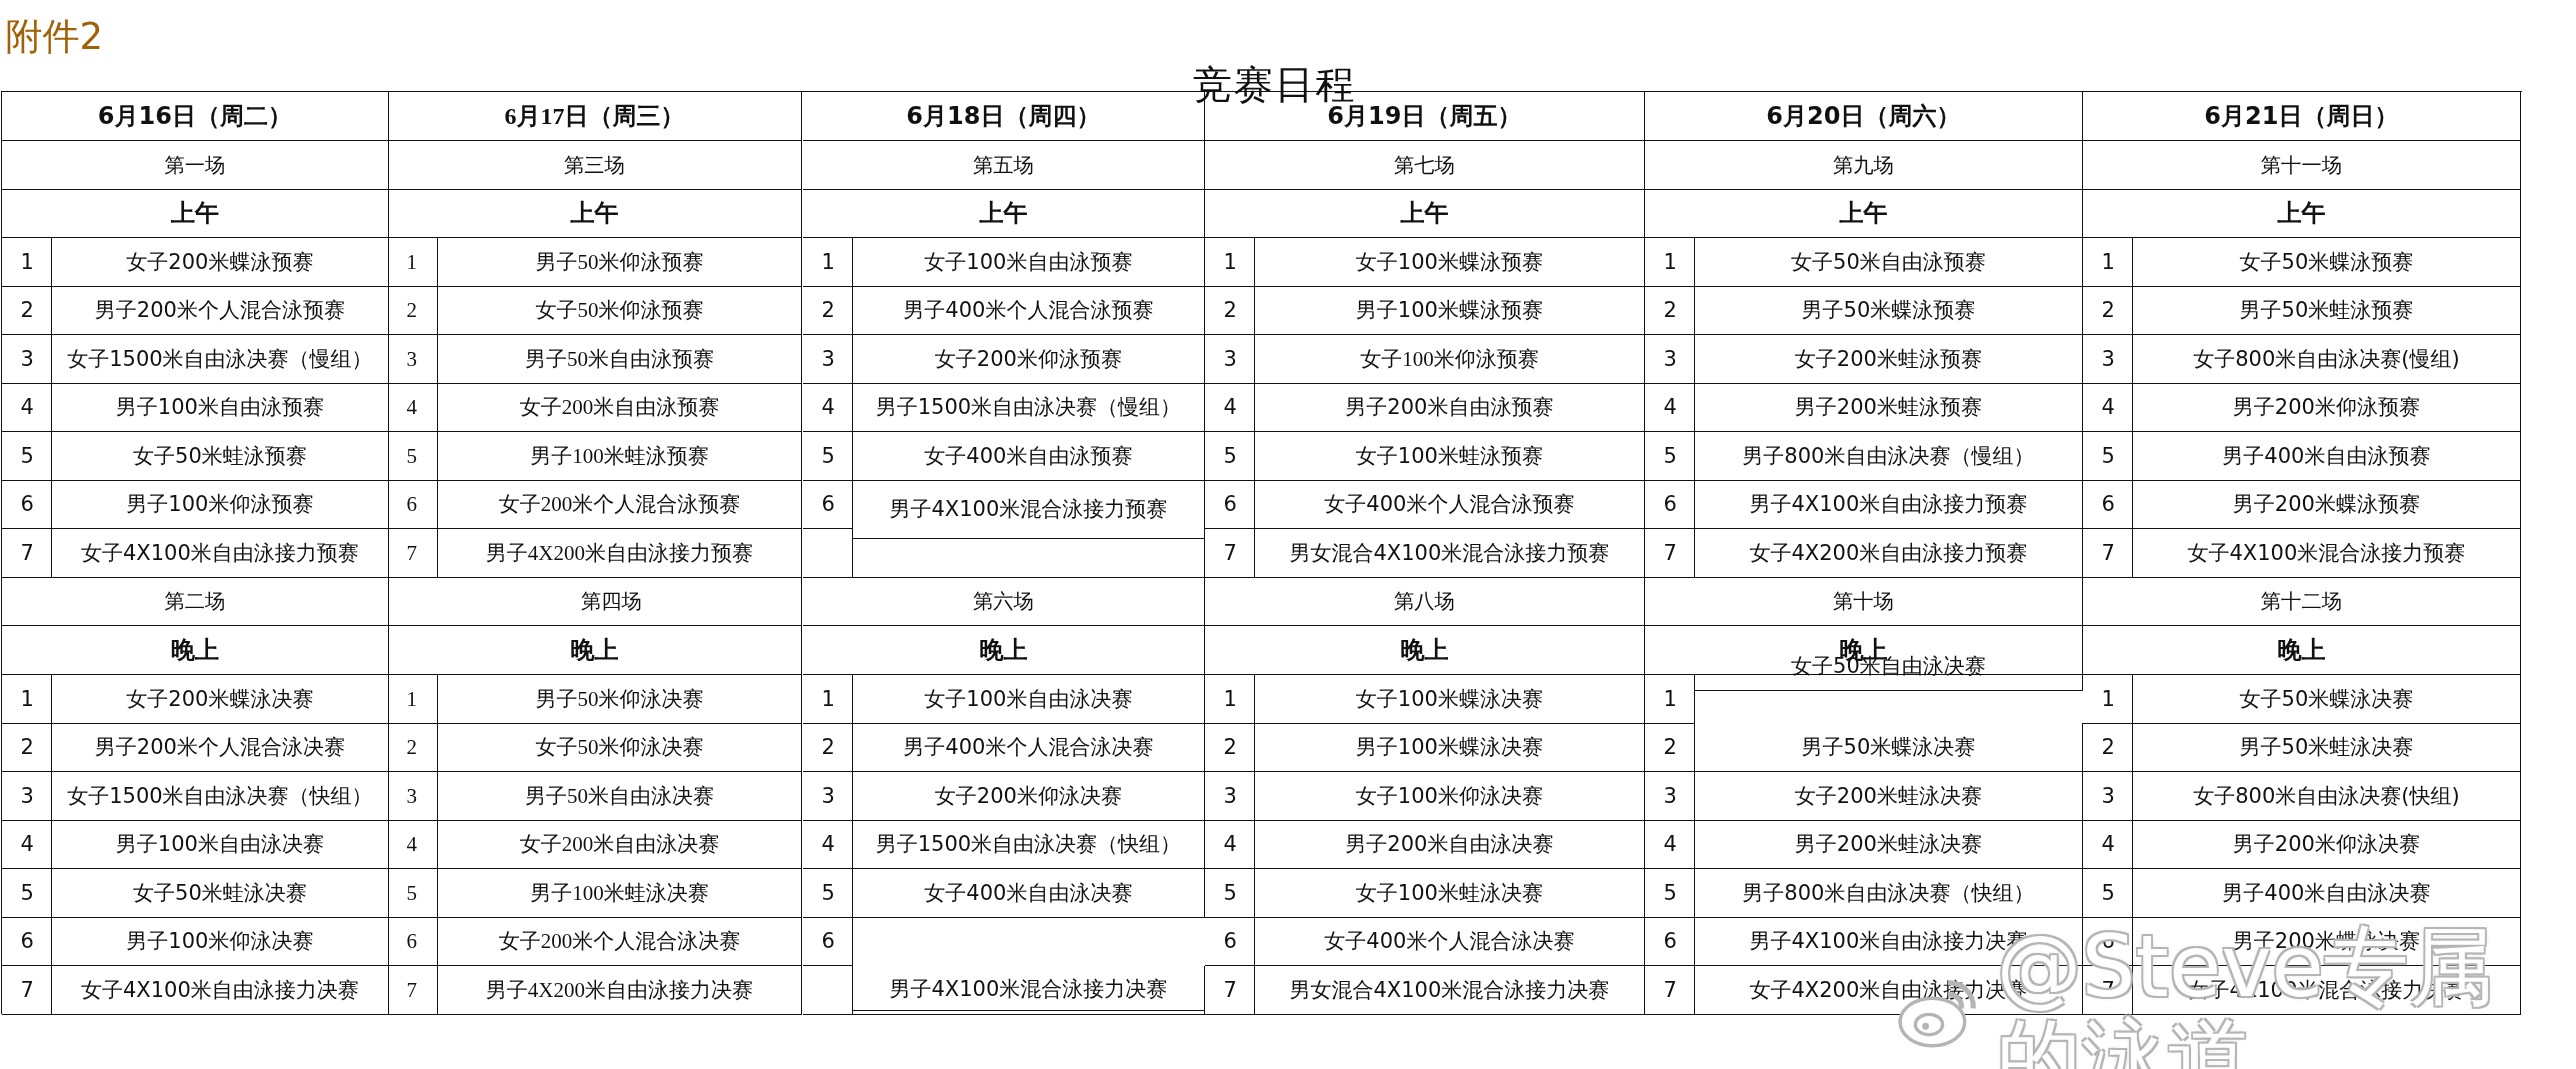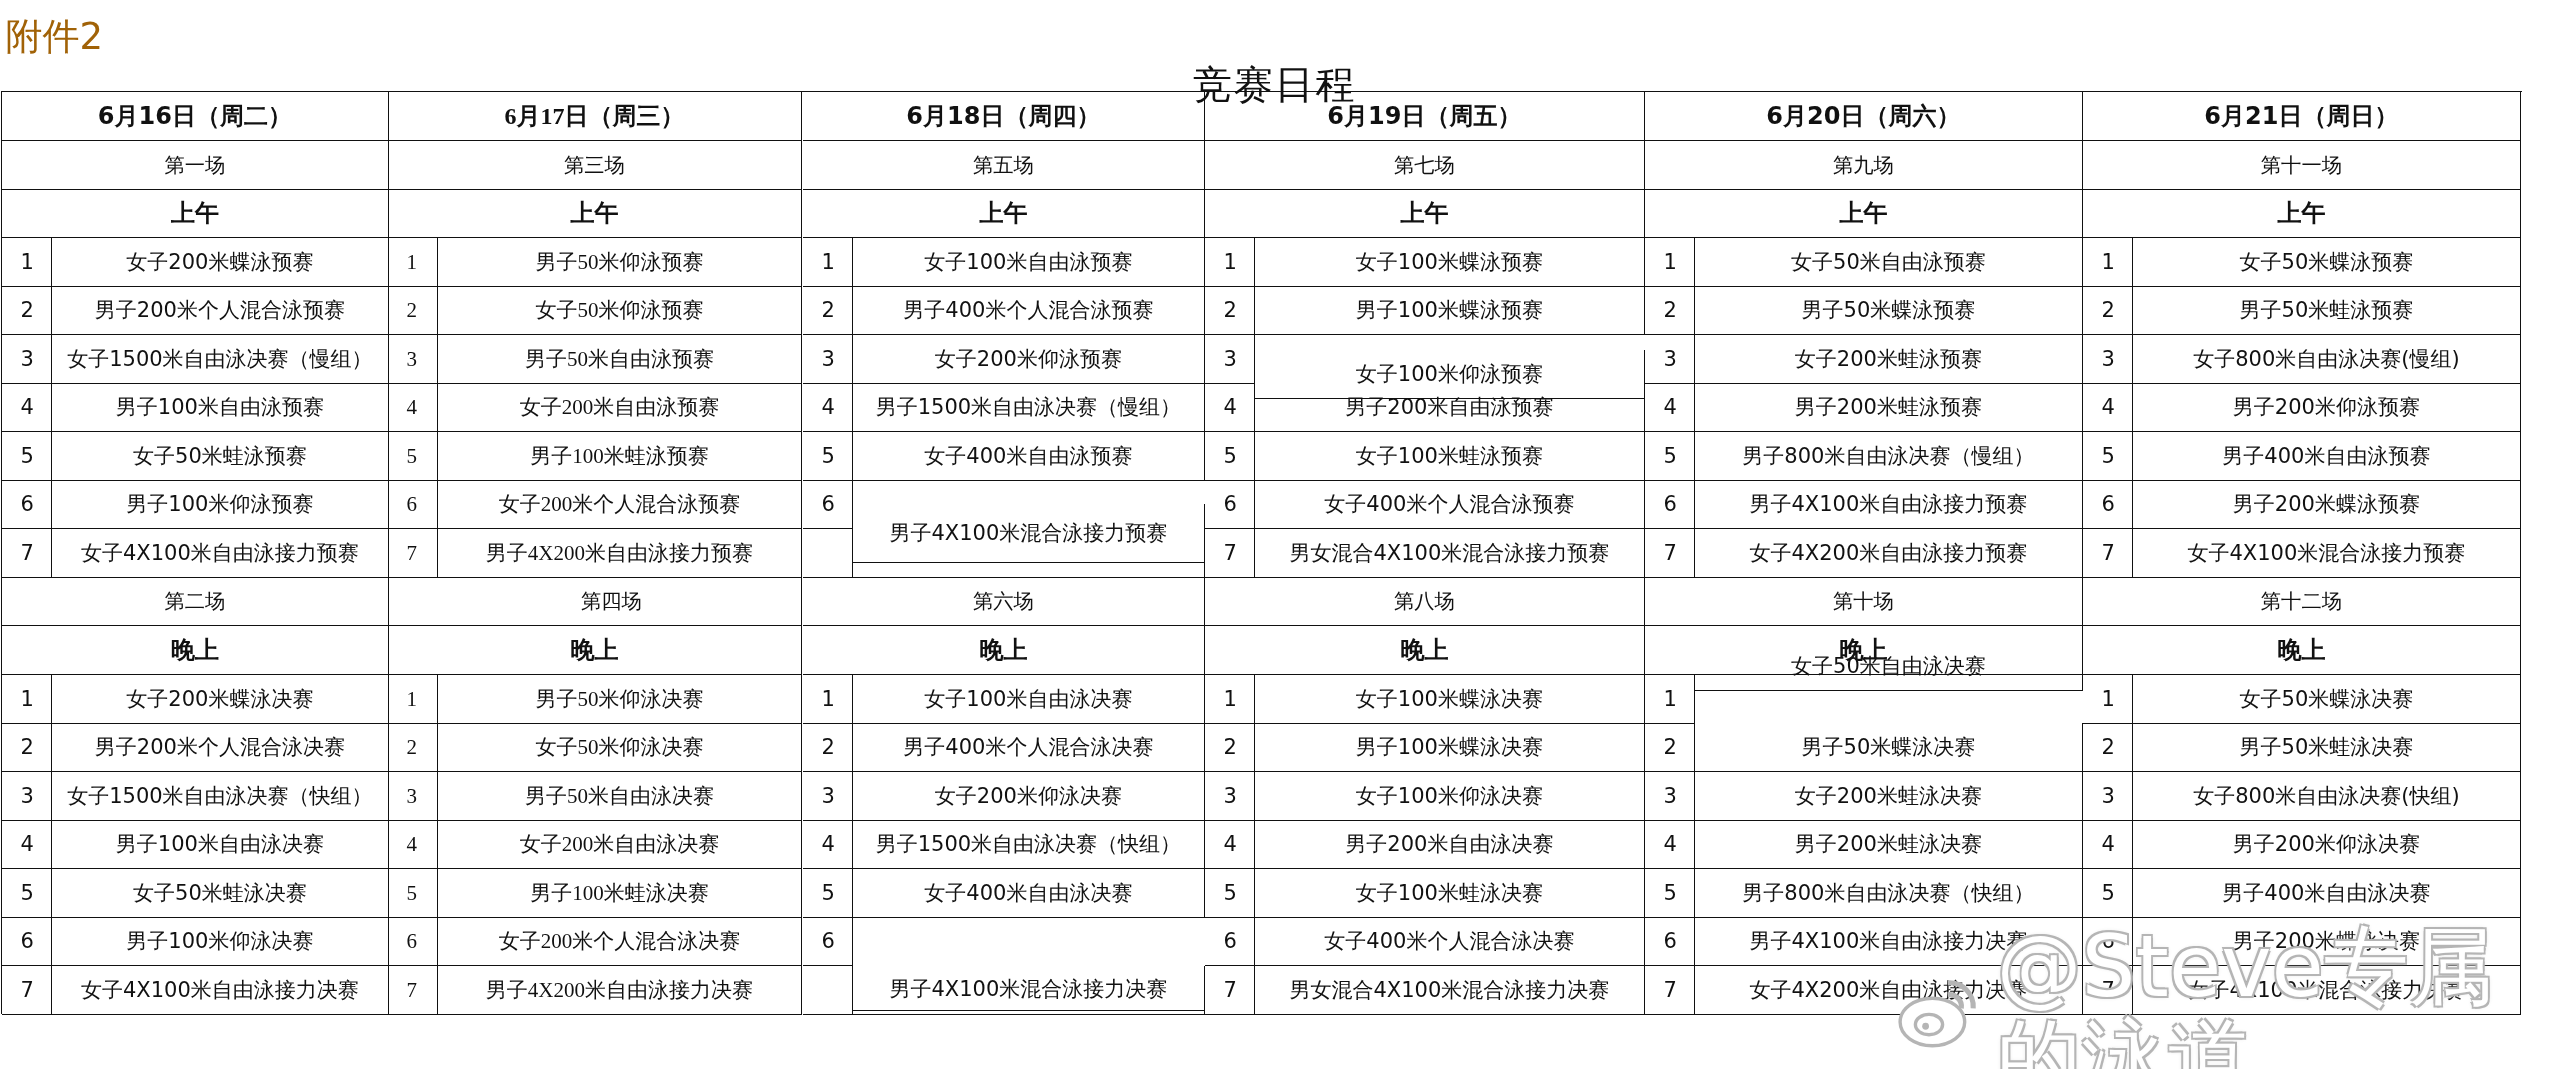--- a/index.html
+++ b/index.html
@@ -111,21 +111,21 @@
       <div class="ev" style="top: 146px; left: 50px; height: 49px; width: 352px;">女子100米自由泳预赛</div>
       <div class="num" style="top: 194px; height: 49px; width: 50px;">2</div>
       <div class="ev" style="top: 194px; left: 50px; height: 49px; width: 352px;">男子400米个人混合泳预赛</div>
       <div class="num" style="top: 243px; height: 49px; width: 50px;">3</div>
       <div class="ev" style="top: 243px; left: 50px; height: 49px; width: 352px;">女子200米仰泳预赛</div>
       <div class="num" style="top: 291px; height: 49px; width: 50px;">4</div>
       <div class="ev" style="top: 291px; left: 50px; height: 49px; width: 352px;">男子1500米自由泳决赛（慢组）</div>
       <div class="num" style="top: 340px; height: 49px; width: 50px;">5</div>
       <div class="ev" style="top: 340px; left: 50px; height: 49px; width: 352px;">女子400米自由泳预赛</div>
       <div class="num" style="top: 388px; height: 49px; width: 50px;">6</div>
-      <div class="ev" style="top: 388px; left: 50px; height: 59px; width: 352px; margin-top: 24px;">男子4X100米混合泳接力预赛</div>
+      <div class="ev" style="top: 388px; left: 50px; height: 59px; width: 352px;">男子4X100米混合泳接力预赛</div>
       <div class="num" style="top: 437px; height: 49px; width: 50px;"></div>
       <div class="ev" style="top: 437px; left: 50px; height: 49px; width: 352px;"></div>
       <div class="cell sess" style="top: 485px; height: 49px; width: 402px;">第六场</div>
       <div class="cell period" style="top: 534px; height: 49px; width: 402px;">晚上</div>
       <div class="num" style="top: 583px; height: 49px; width: 50px;">1</div>
       <div class="ev" style="top: 583px; left: 50px; height: 49px; width: 352px;">女子100米自由泳决赛</div>
       <div class="num" style="top: 631px; height: 49px; width: 50px;">2</div>
       <div class="ev" style="top: 631px; left: 50px; height: 49px; width: 352px;">男子400米个人混合泳决赛</div>
       <div class="num" style="top: 680px; height: 49px; width: 50px;">3</div>
       <div class="ev" style="top: 680px; left: 50px; height: 49px; width: 352px;">女子200米仰泳决赛</div>
@@ -140,21 +140,21 @@
     </div>
     <div class="col" style="left: 1203px; width: 440px;">
       <div class="cell hdr" style="top: 0px; height: 49px; width: 440px;">6月19日（周五）</div>
       <div class="cell sess" style="top: 49px; height: 49px; width: 440px;">第七场</div>
       <div class="cell period" style="top: 97px; height: 49px; width: 440px;">上午</div>
       <div class="num" style="top: 146px; height: 49px; width: 50px;">1</div>
       <div class="ev" style="top: 146px; left: 50px; height: 49px; width: 390px;">女子100米蝶泳预赛</div>
       <div class="num" style="top: 194px; height: 49px; width: 50px;">2</div>
       <div class="ev" style="top: 194px; left: 50px; height: 49px; width: 390px;">男子100米蝶泳预赛</div>
       <div class="num" style="top: 243px; height: 49px; width: 50px;">3</div>
-      <div class="ev" style="top: 258px; left: 50px; height: 49px; width: 390px;">女子100米仰泳预赛</div>
+      <div class="ev" style="top: 243px; left: 50px; height: 49px; width: 390px; font-family: Liberation Serif, serif;">女子100米仰泳预赛</div>
       <div class="num" style="top: 291px; height: 49px; width: 50px;">4</div>
       <div class="ev" style="top: 291px; left: 50px; height: 49px; width: 390px;">男子200米自由泳预赛</div>
       <div class="num" style="top: 340px; height: 49px; width: 50px;">5</div>
       <div class="ev" style="top: 340px; left: 50px; height: 49px; width: 390px;">女子100米蛙泳预赛</div>
       <div class="num" style="top: 388px; height: 49px; width: 50px;">6</div>
       <div class="ev" style="top: 388px; left: 50px; height: 49px; width: 390px;">女子400米个人混合泳预赛</div>
       <div class="num" style="top: 437px; height: 49px; width: 50px;">7</div>
       <div class="ev" style="top: 437px; left: 50px; height: 49px; width: 390px;">男女混合4X100米混合泳接力预赛</div>
       <div class="cell sess" style="top: 485px; height: 49px; width: 440px;">第八场</div>
       <div class="cell period" style="top: 534px; height: 49px; width: 440px;">晚上</div>

